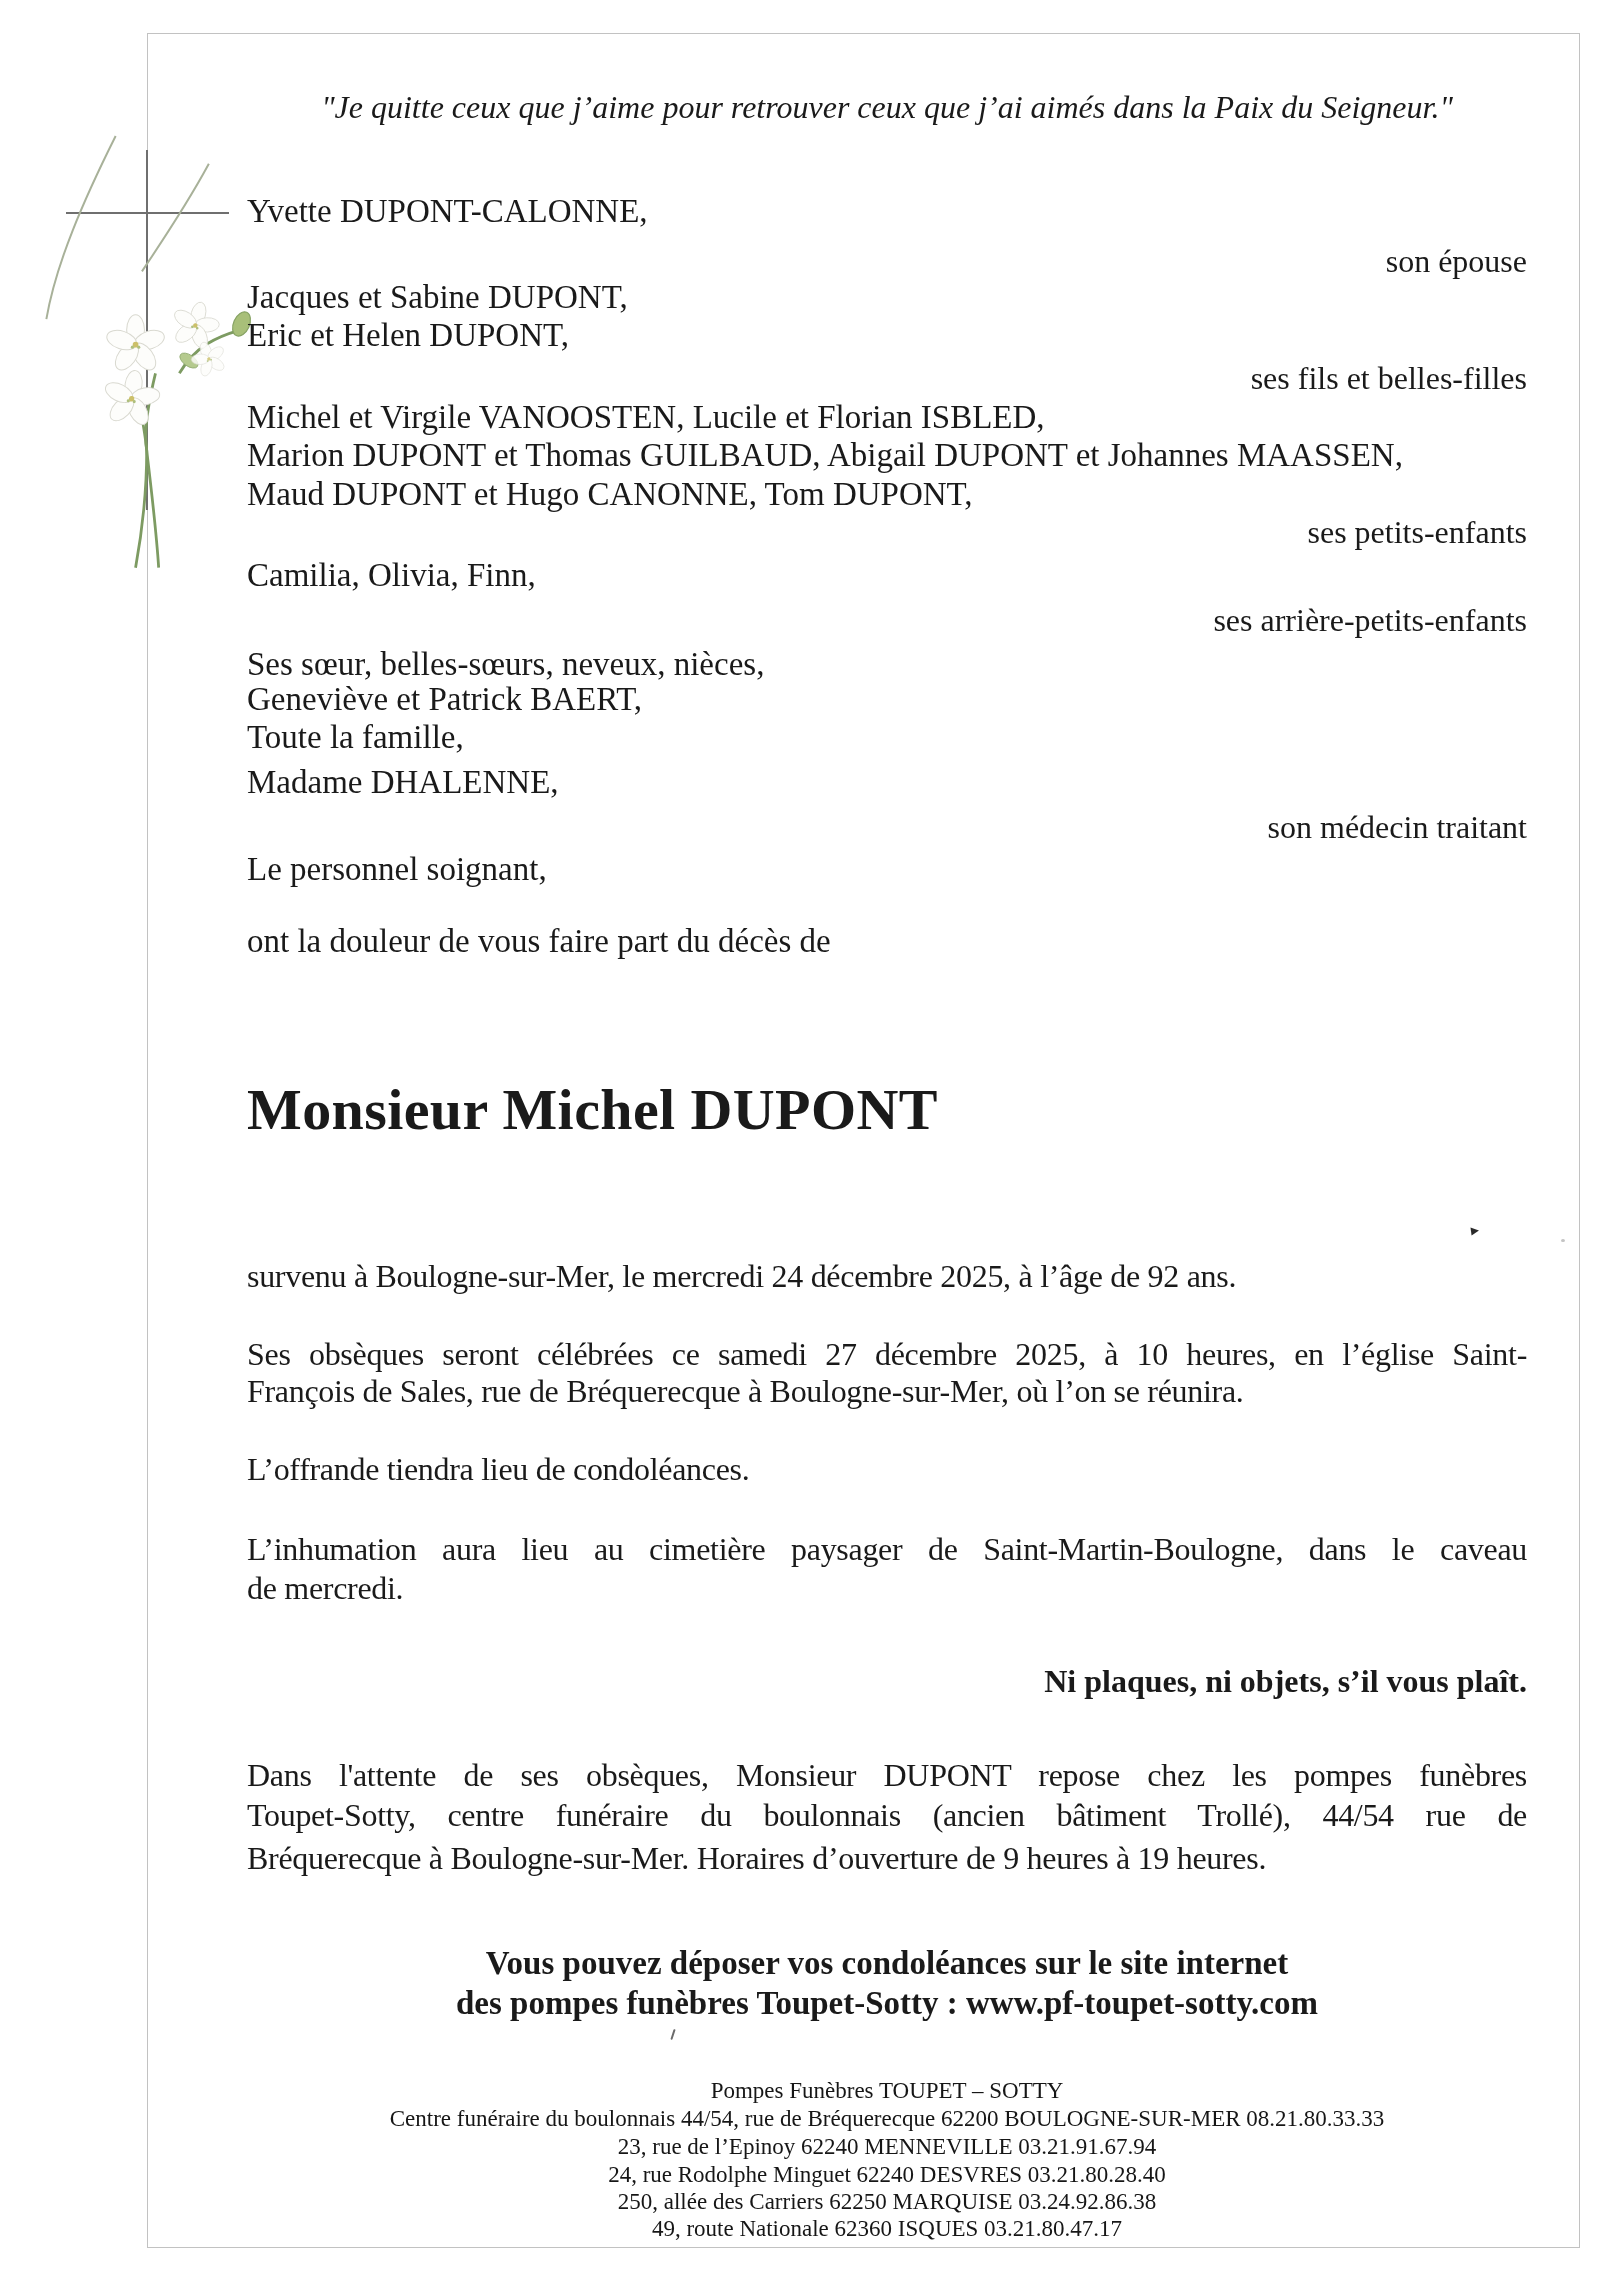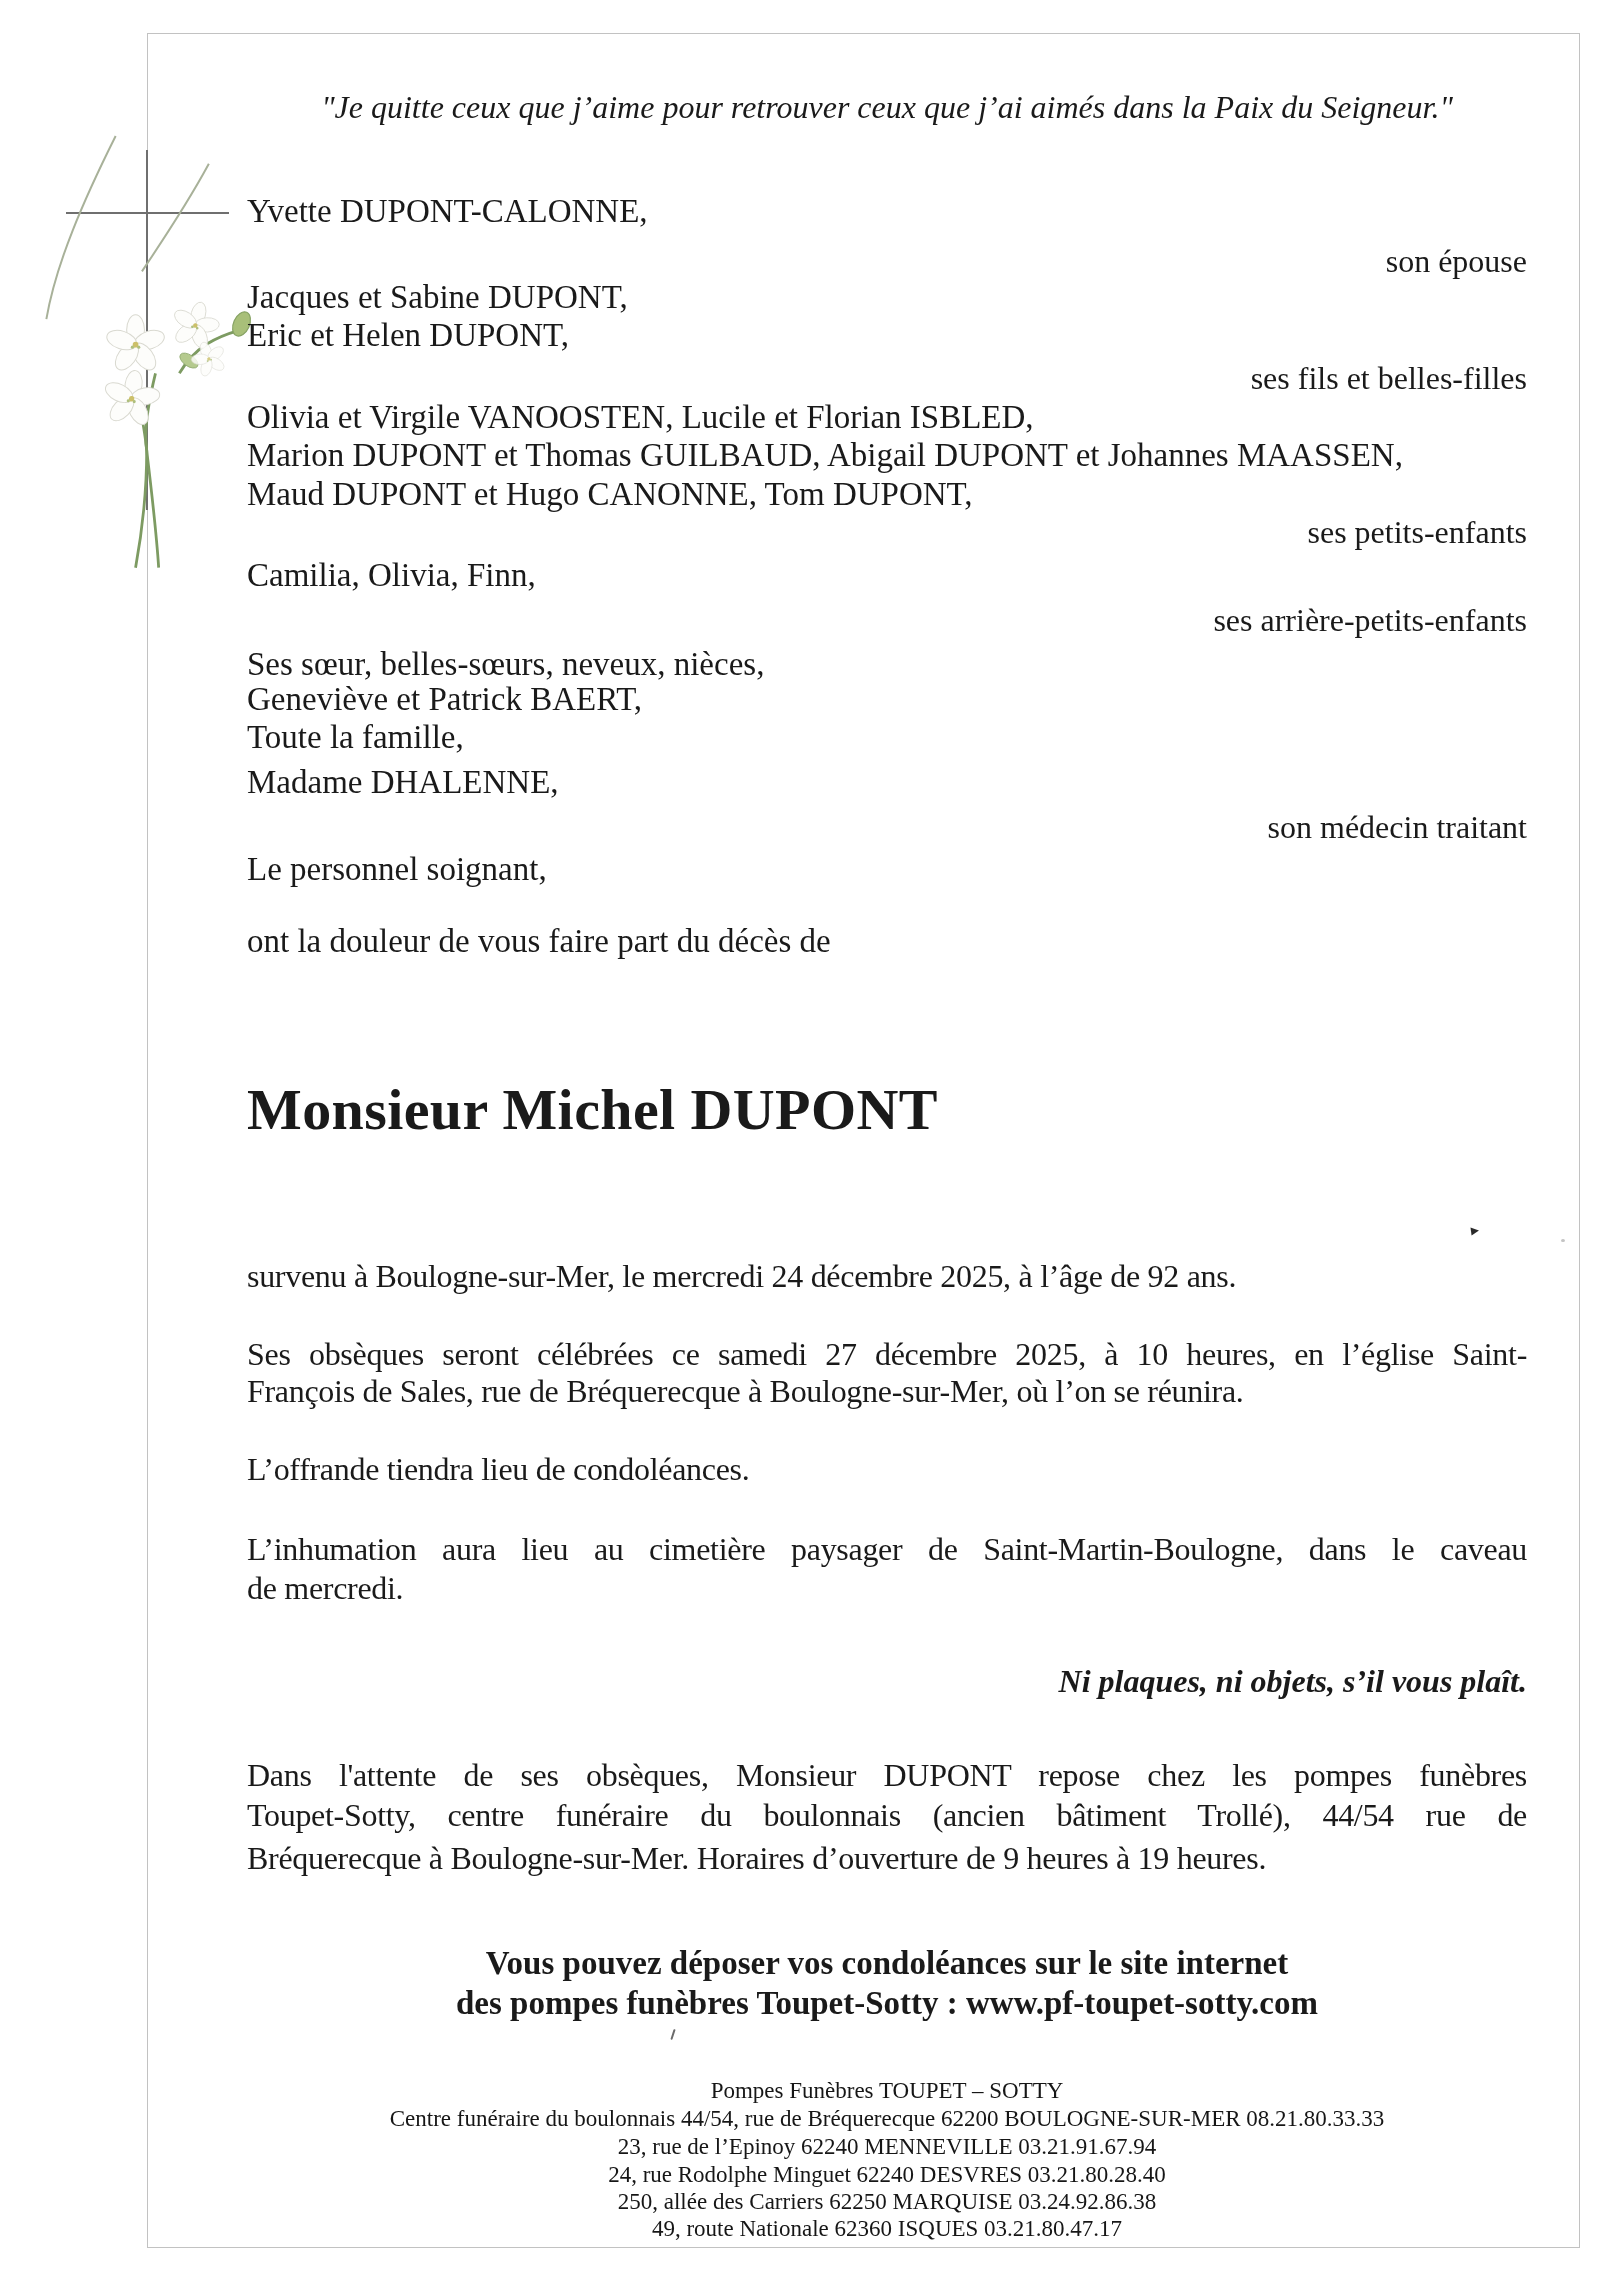--- a/index.html
+++ b/index.html
@@ -21,21 +21,21 @@
   .line{position:absolute;white-space:nowrap;font-size:33px;line-height:1.15;}
   .name{left:247px;}
   .relation{right:97px;font-size:32px;}
   .para{position:absolute;left:247px;width:1280px;font-size:32px;line-height:1.18;letter-spacing:-0.3px;}
   .just{text-align:justify;text-align-last:justify;}
   .quote{position:absolute;left:247px;width:1280px;top:89px;text-align:center;font-style:italic;font-size:32px;white-space:nowrap;}
   .deceased{
     position:absolute;left:247px;width:1280px;top:1076px;
     font-weight:bold;font-size:58px;letter-spacing:0.4px;white-space:nowrap;
   }
-  .request{position:absolute;right:97px;font-weight:bold;font-style:italic;font-size:32px;white-space:nowrap;}
+  .request{position:absolute;right:97px;font-weight:bold;font-size:32px;white-space:nowrap;}
   .cta{position:absolute;left:247px;width:1280px;text-align:center;font-weight:bold;font-size:33px;white-space:nowrap;}
   .foot{position:absolute;left:247px;width:1280px;text-align:center;font-size:23px;white-space:nowrap;color:#161616;}
   .speck-arrow{
     position:absolute;left:1471px;top:1227px;width:0;height:0;
     border-left:8px solid #2a2a2a;border-top:4px solid transparent;border-bottom:4px solid transparent;
     transform:rotate(-8deg);
   }
   .speck-dot{position:absolute;left:1561px;top:1239px;width:4px;height:3.2px;background:#c4c4c4;border-radius:50%;}
   .speck-tick{position:absolute;left:672px;top:2029px;width:2.4px;height:11px;background:#6b6b6b;transform:rotate(18deg);border-radius:1.6px;}
 </style>
@@ -83,21 +83,21 @@
     <use href="#orchid" transform="translate(135,350) scale(0.76) rotate(8)"></use>
   </svg>
 
   <div class="quote">"Je quitte ceux que j’aime pour retrouver ceux que j’ai aimés dans la Paix du Seigneur."</div>
 
   <div class="line name" style="top:193px">Yvette DUPONT-CALONNE,</div>
   <div class="line relation" style="top:243px">son épouse</div>
   <div class="line name" style="top:279px">Jacques et Sabine DUPONT,</div>
   <div class="line name" style="top:317px">Eric et Helen DUPONT,</div>
   <div class="line relation" style="top:360px">ses fils et belles-filles</div>
-  <div class="line name" style="top:399px">Olivia et Virgile VANOOSTEN, Lucile et Florian ISBLED,</div>
+  <div class="line name" style="top:399px">Michel et Virgile VANOOSTEN, Lucile et Florian ISBLED,</div>
   <div class="line name" style="top:437px">Marion DUPONT et Thomas GUILBAUD, Abigail DUPONT et Johannes MAASSEN,</div>
   <div class="line name" style="top:476px">Maud DUPONT et Hugo CANONNE, Tom DUPONT,</div>
   <div class="line relation" style="top:514px">ses petits-enfants</div>
   <div class="line name" style="top:557px">Camilia, Olivia, Finn,</div>
   <div class="line relation" style="top:602px">ses arrière-petits-enfants</div>
   <div class="line name" style="top:646px">Ses sœur, belles-sœurs, neveux, nièces,</div>
   <div class="line name" style="top:681px">Geneviève et Patrick BAERT,</div>
   <div class="line name" style="top:719px">Toute la famille,</div>
   <div class="line name" style="top:764px">Madame DHALENNE,</div>
   <div class="line relation" style="top:809px">son médecin traitant</div>

